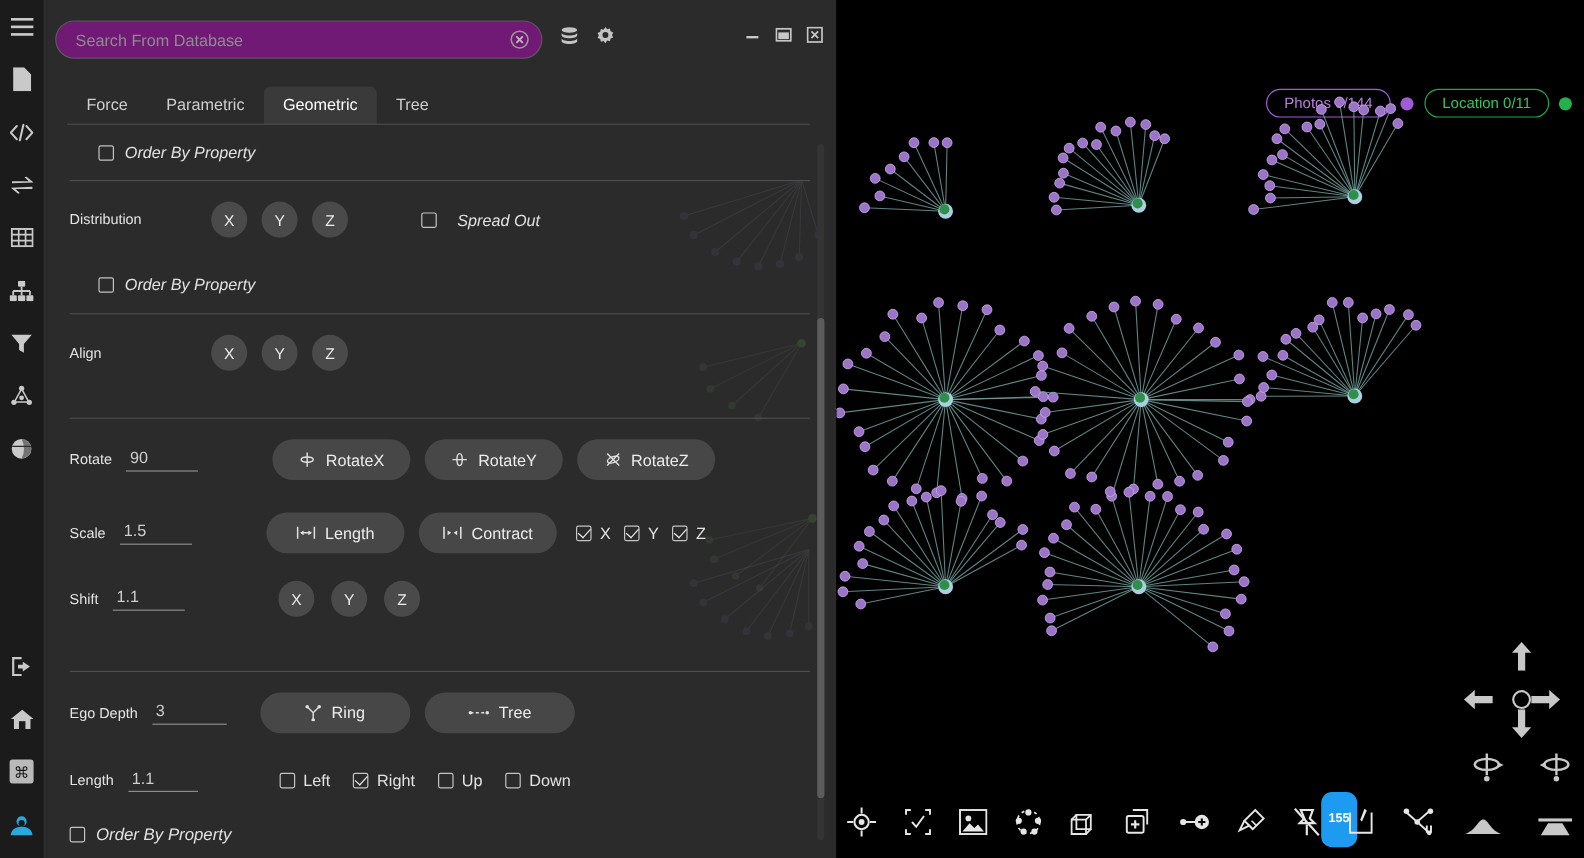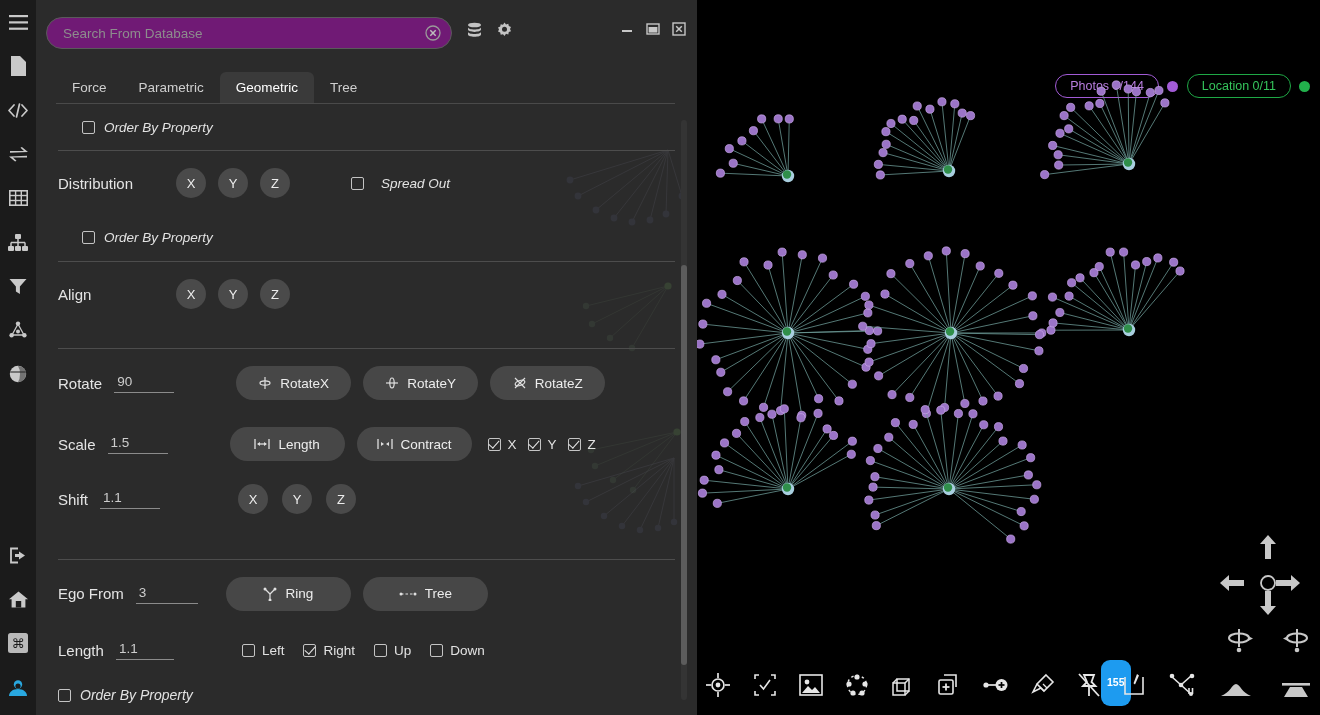--- a/index.html
+++ b/index.html
@@ -71,21 +71,21 @@
   .box {
     width:13px; height:13px; border:1.6px solid #c4c4c4; border-radius:2px;
     display:inline-block; position:relative; flex:0 0 13px;
   }
   .box.checked::after {
     content:""; position:absolute; left:2.6px; top:-0.5px; width:5px; height:9px;
     border:solid #e8e8e8; border-width:0 1.9px 1.9px 0; transform:rotate(42deg);
   }
   .divider { height:1px; background:#4d4d4d; margin:2px 0 0 0; position:relative; z-index:2; }
 
-  .lbl { font-size:15px; color:#e4e4e4; }
+  .lbl { font-size:12px; color:#e4e4e4; }
   .axisbtns { display:flex; gap:12px; }
   .circ {
     width:30px; height:30px; border-radius:50%; background:#4a4a4a; color:#ededed;
     display:flex; align-items:center; justify-content:center; font-size:13px; cursor:pointer;
   }
   .pill {
     height:34px; border-radius:17px; background:#474747; color:#ededed;
     display:inline-flex; align-items:center; justify-content:center; gap:8px;
     font-size:13.5px; cursor:pointer; padding:0 18px;
   }
@@ -523,21 +523,21 @@
         <div class="axisbtns" style="margin-left:78px; gap:14px">
           <span class="circ">X</span>
           <span class="circ">Y</span>
           <span class="circ">Z</span>
         </div>
       </div>
 
       <div class="divider" style="margin-top:32px"></div>
 
       <div class="row" style="height:67px">
-        <span class="lbl">Ego From</span>
+        <span class="lbl">Ego Depth</span>
         <input class="num-field" style="margin-left: 12px; width: 62px;" value="3">
         <span class="pill" style="margin-left:28px; width:125px">
           <svg width="14" height="14" viewBox="0 0 14 14">
               <g stroke="#e0e0e0" stroke-width="1.2" fill="none">
                 <line x1="7" y1="7" x2="7" y2="13"></line>
                 <line x1="7" y1="7" x2="2" y2="2"></line>
                 <line x1="7" y1="7" x2="12" y2="2"></line>
               </g>
               <g fill="#e0e0e0">
                 <circle cx="7" cy="13" r="1.5"></circle>

